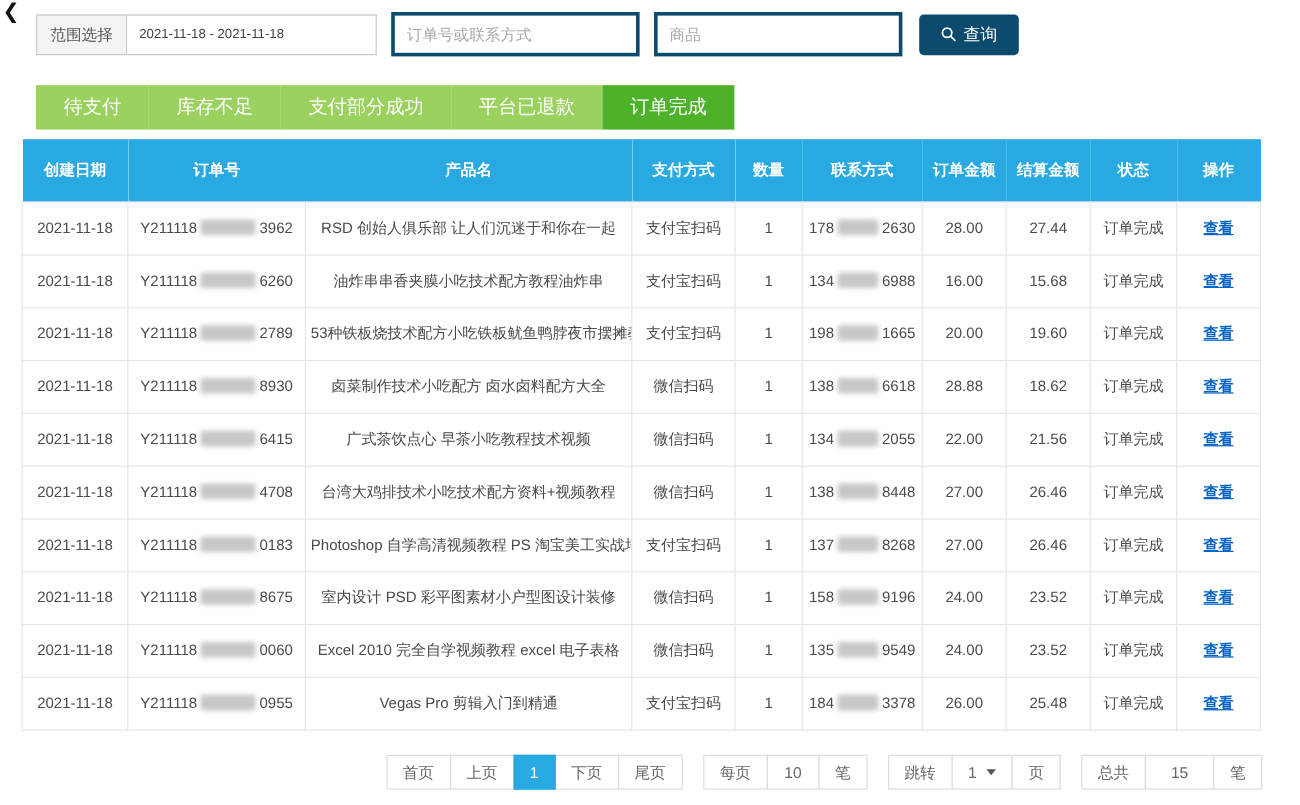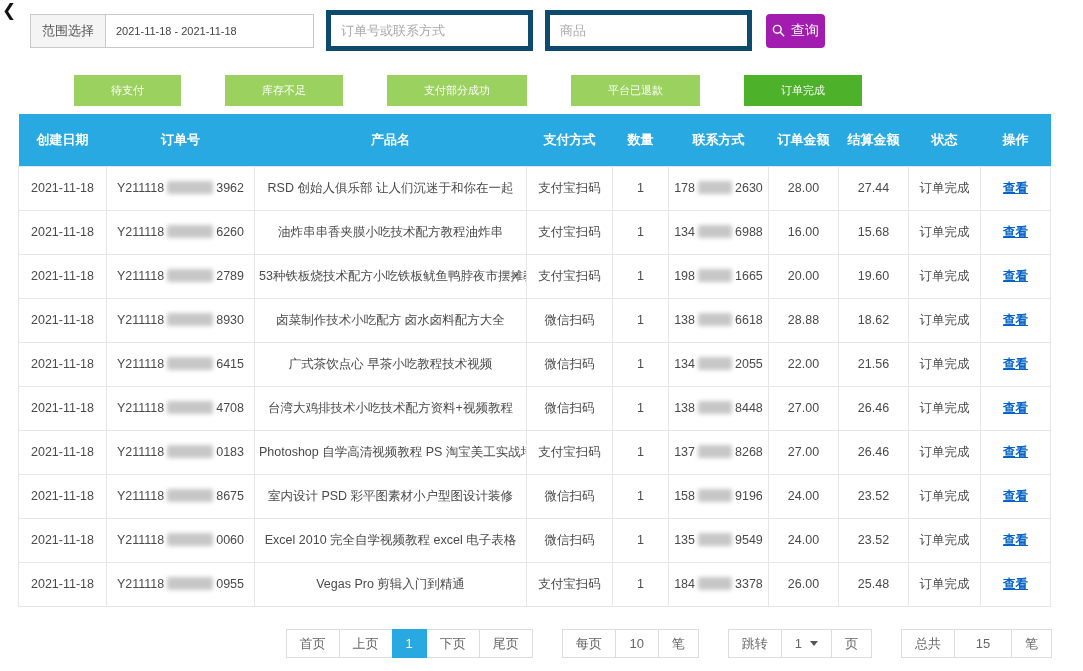--- a/index.html
+++ b/index.html
@@ -16,36 +16,36 @@
   .range-group { display:flex; }
   .range-label {
     background:#f4f4f4; border:1px solid #c9c9c9; padding:7px 11px;
     color:#555; white-space:nowrap;
   }
   .range-input {
     border:1px solid #c9c9c9; border-left:none; padding:7px 10px; width:208px;
     color:#444; font-size:11px; outline:none; font-family:inherit;
   }
   .text-input {
-    border:5px solid #0c4a6e; padding:8px 10px; width:207px; font-size:13px;
+    border:3px solid #0c4a6e; padding:8px 10px; width:207px; font-size:13px;
     color:#444; outline:none; font-family:inherit;
   }
   .text-input::placeholder { color:#a9a9a9; }
   .query-btn {
-    background:#a21caf; color:#fff; border:none; border-radius:4px;
-    padding:8px 6px; font-size:14px; display:flex; align-items:center; gap:6px;
+    background:#0c4a6e; color:#fff; border:none; border-radius:4px;
+    padding:8px 18px; font-size:14px; display:flex; align-items:center; gap:6px;
     cursor:pointer; font-family:inherit; margin-left:2px;
   }
   .query-btn svg { display:block; }
 
   
   .tabs { display:flex; margin:24px 0 0 30px; }
   .tab {
-    background:#9bd25f; color:#fff; padding:8px 37px; font-size:11px;
-    cursor:pointer; white-space:nowrap;margin-left:44px;
+    background:#9bd25f; color:#fff; padding:8px 23px; font-size:16px;
+    cursor:pointer; white-space:nowrap;
   }
   .tab.active { background:#4db229; }
 
   
   table.orders {
     width:1032px; margin:8px 0 0 18px; border-collapse:collapse; table-layout:fixed;
   }
   table.orders th {
     background:#29a9e2; color:#fff; font-weight:bold; height:52px;
     font-size:13px; border:none; text-align:center; overflow:hidden;
@@ -61,21 +61,21 @@
     filter:blur(2px); vertical-align:-2px;
   }
   .blur.order { width:46px; margin:0 3px; }
   .blur.phone { width:34px; margin:0 3px; }
 
   
   .pagination {
     position:absolute; right:31px; bottom:13px; display:flex; gap:18px;
     align-items:center; color:#666;
   }
-  .pg-group { display:flex;margin-left:12px; }
+  .pg-group { display:flex; }
   .pg-item {
     border:1px solid #dcdcdc; padding:7px 13px; margin-left:-1px; background:#fff;
     font-size:13px; color:#666; cursor:pointer; font-family:inherit; line-height:1;
     white-space:nowrap;
   }
   .pg-item.static { cursor:default; }
   .pg-item.current { background:#29a9e2; color:#fff; border-color:#29a9e2; position:relative; z-index:1; }
   .pg-item.value { min-width:44px; text-align:center; }
   .pg-item.wide { min-width:58px; text-align:center; }
   .pg-select { display:inline-flex; align-items:center; gap:8px; cursor:pointer; }

